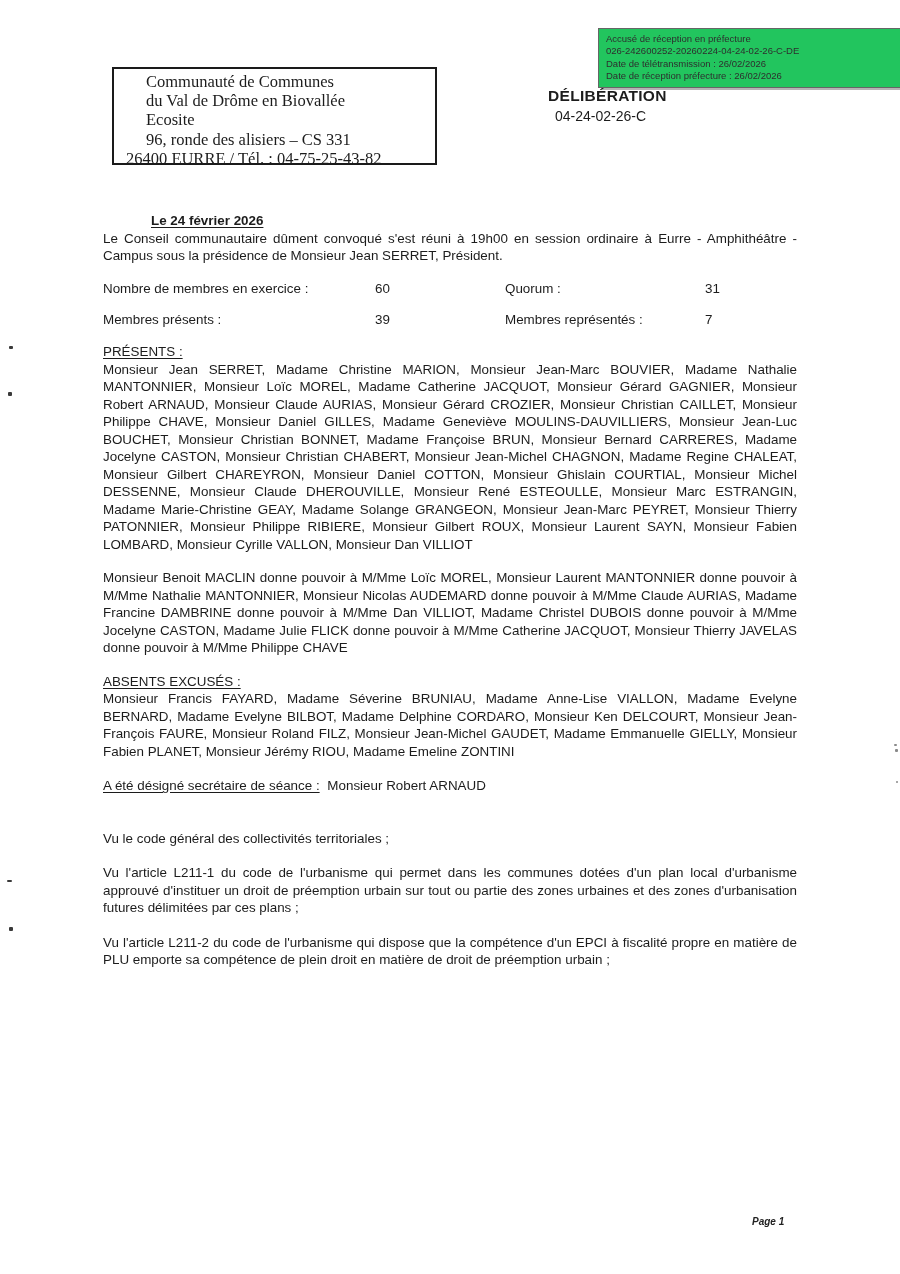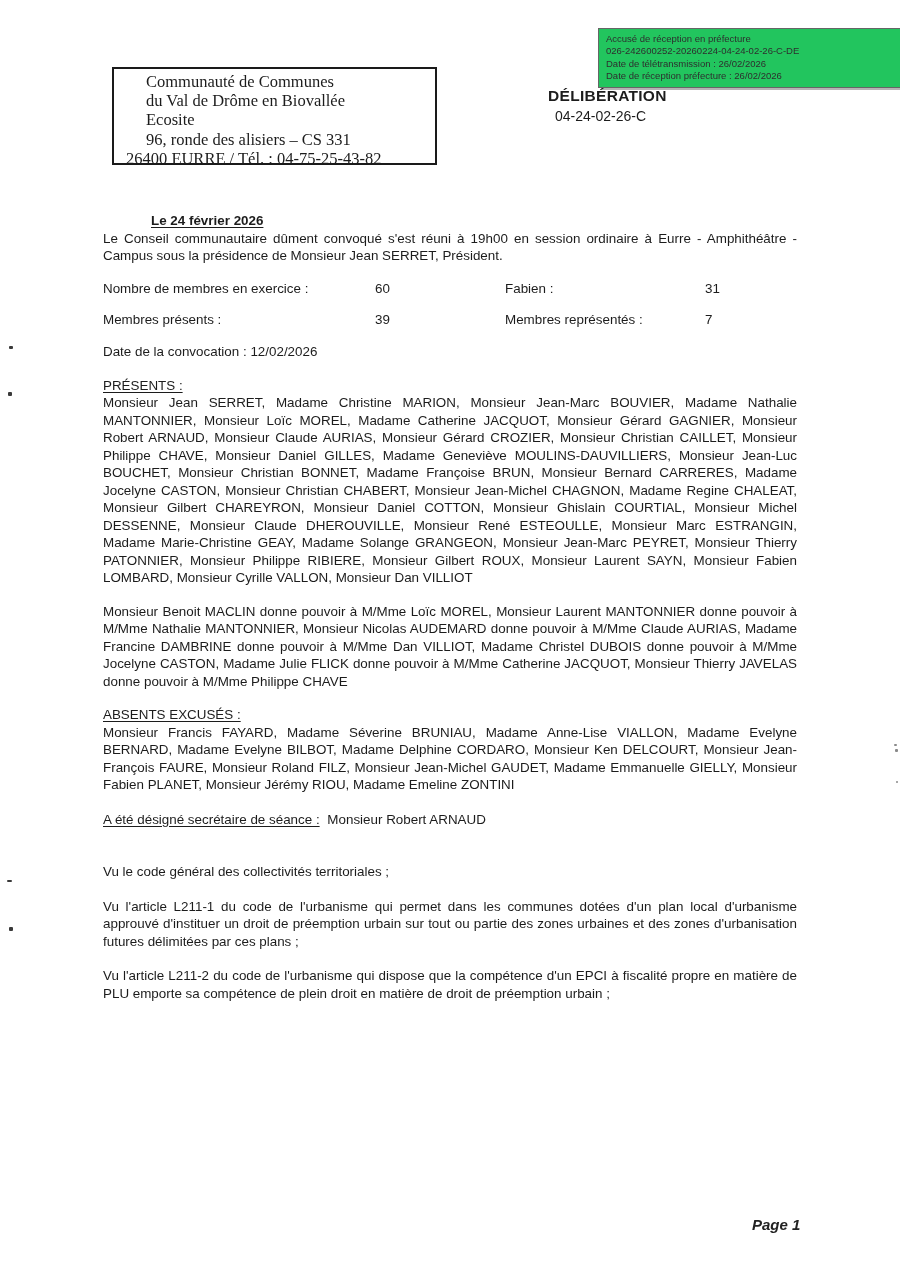--- a/index.html
+++ b/index.html
@@ -52,21 +52,21 @@
   .roster{margin-bottom:16px !important;}
   .excuses-p{margin-bottom:17px !important;}
   .secretary{margin-bottom:35px !important;text-align:left !important;}
   .secretary .u{text-decoration:underline;text-underline-offset:2px;}
   .secretary .v{margin-left:4px;text-align:right;}
   .vu1{margin-bottom:17px !important;text-align:left !important;}
   .vu{margin-bottom:17px !important;}
   
   .pagenum{
     position:absolute;left:752px;top:1216px;
-    font-size:15px;font-style:italic;font-weight:bold;color:#222;
+    font-size:10px;font-style:italic;font-weight:bold;color:#222;
   }
   
   .speck{position:absolute;background:#3a3a3a;border-radius:1px;}
   .speck.light{background:#8a8a8a;}
 </style>
 </head>
 <body>
 
 <div class="page">
 
@@ -93,29 +93,28 @@
   <div class="body">
 
     <p class="h-date">Le 24 février 2026</p>
 
     <p class="intro">Le Conseil communautaire dûment convoqué s'est réuni à 19h00 en session ordinaire à Eurre - Amphithéâtre - Campus sous la présidence de Monsieur Jean SERRET, Président.</p>
 
 
     <div class="stats">
       <span>Nombre de membres en exercice :</span>
       <span>60</span>
-      <span>Fabien :</span>
+      <span>Quorum :</span>
       <span>31</span>
       <span>Membres présents :</span>
       <span>39</span>
       <span>Membres représentés :</span>
       <span>7</span>
     </div>
 
-    <p class="convoc">Date de la convocation : 12/02/2026</p>
 
     <p class="heading">PRÉSENTS :</p>
     <p class="roster">Monsieur Jean SERRET, Madame Christine MARION, Monsieur Jean-Marc BOUVIER, Madame Nathalie MANTONNIER, Monsieur Loïc MOREL, Madame Catherine JACQUOT, Monsieur Gérard GAGNIER, Monsieur Robert ARNAUD, Monsieur Claude AURIAS, Monsieur Gérard CROZIER, Monsieur Christian CAILLET, Monsieur Philippe CHAVE, Monsieur Daniel GILLES, Madame Geneviève MOULINS-DAUVILLIERS, Monsieur Jean-Luc BOUCHET, Monsieur Christian BONNET, Madame Françoise BRUN, Monsieur Bernard CARRERES, Madame Jocelyne CASTON, Monsieur Christian CHABERT, Monsieur Jean-Michel CHAGNON, Madame Regine CHALEAT, Monsieur Gilbert CHAREYRON, Monsieur Daniel COTTON, Monsieur Ghislain COURTIAL, Monsieur Michel DESSENNE, Monsieur Claude DHEROUVILLE, Monsieur René ESTEOULLE, Monsieur Marc ESTRANGIN, Madame Marie-Christine GEAY, Madame Solange GRANGEON, Monsieur Jean-Marc PEYRET, Monsieur Thierry PATONNIER, Monsieur Philippe RIBIERE, Monsieur Gilbert ROUX, Monsieur Laurent SAYN, Monsieur Fabien LOMBARD, Monsieur Cyrille VALLON, Monsieur Dan VILLIOT</p>
 
     <p class="roster">Monsieur Benoit MACLIN donne pouvoir à M/Mme Loïc MOREL, Monsieur Laurent MANTONNIER donne pouvoir à M/Mme Nathalie MANTONNIER, Monsieur Nicolas AUDEMARD donne pouvoir à M/Mme Claude AURIAS, Madame Francine DAMBRINE donne pouvoir à M/Mme Dan VILLIOT, Madame Christel DUBOIS donne pouvoir à M/Mme Jocelyne CASTON, Madame Julie FLICK donne pouvoir à M/Mme Catherine JACQUOT, Monsieur Thierry JAVELAS donne pouvoir à M/Mme Philippe CHAVE</p>
 
     <p class="heading">ABSENTS EXCUSÉS :</p>
     <p class="roster excuses-p">Monsieur Francis FAYARD, Madame Séverine BRUNIAU, Madame Anne-Lise VIALLON, Madame Evelyne BERNARD, Madame Evelyne BILBOT, Madame Delphine CORDARO, Monsieur Ken DELCOURT, Monsieur Jean-François FAURE, Monsieur Roland FILZ, Monsieur Jean-Michel GAUDET, Madame Emmanuelle GIELLY, Monsieur Fabien PLANET, Monsieur Jérémy RIOU, Madame Emeline ZONTINI</p>
 
     <p class="secretary">

